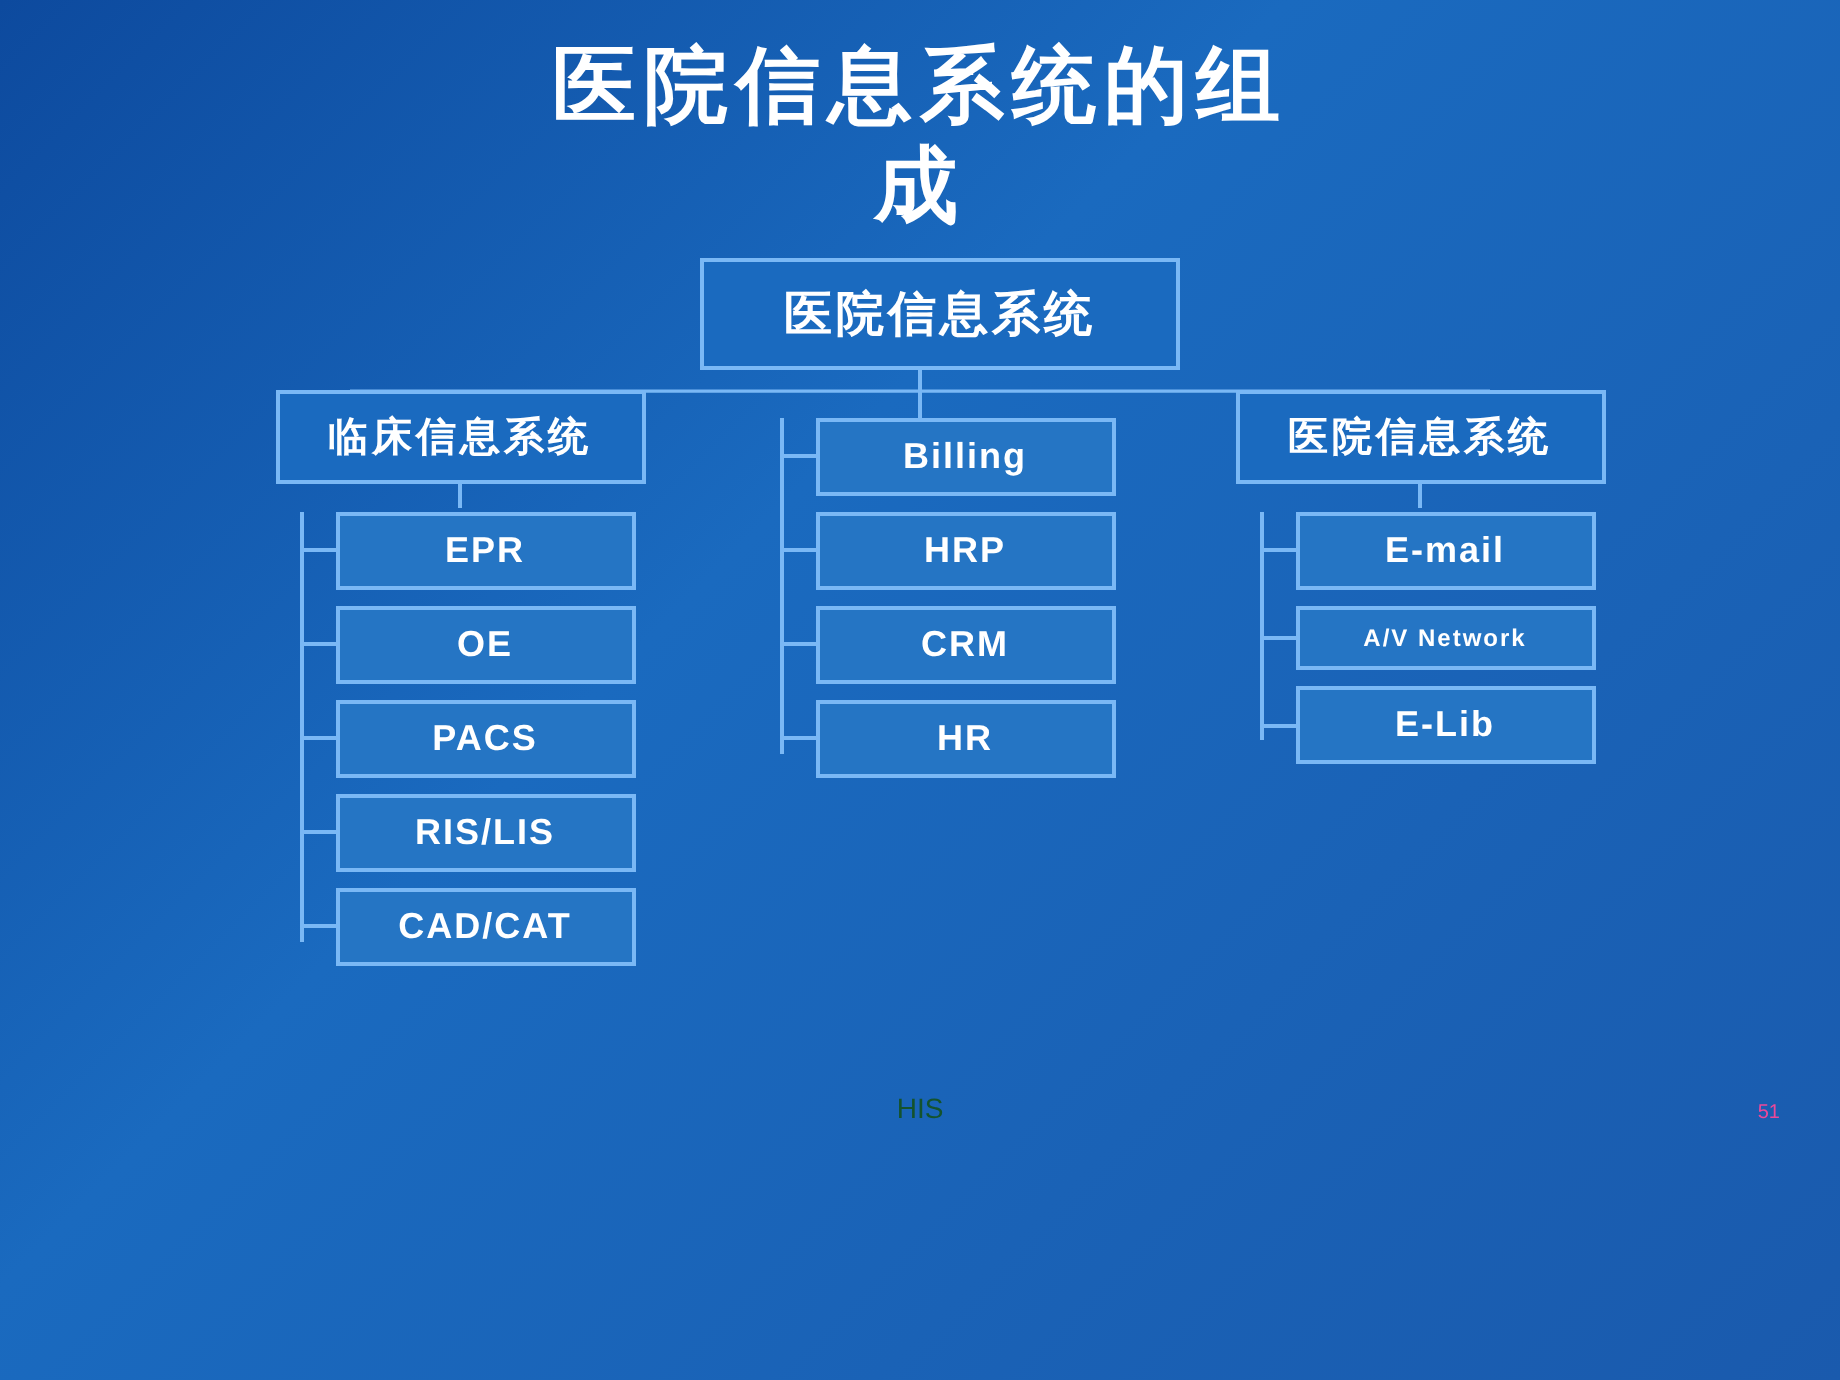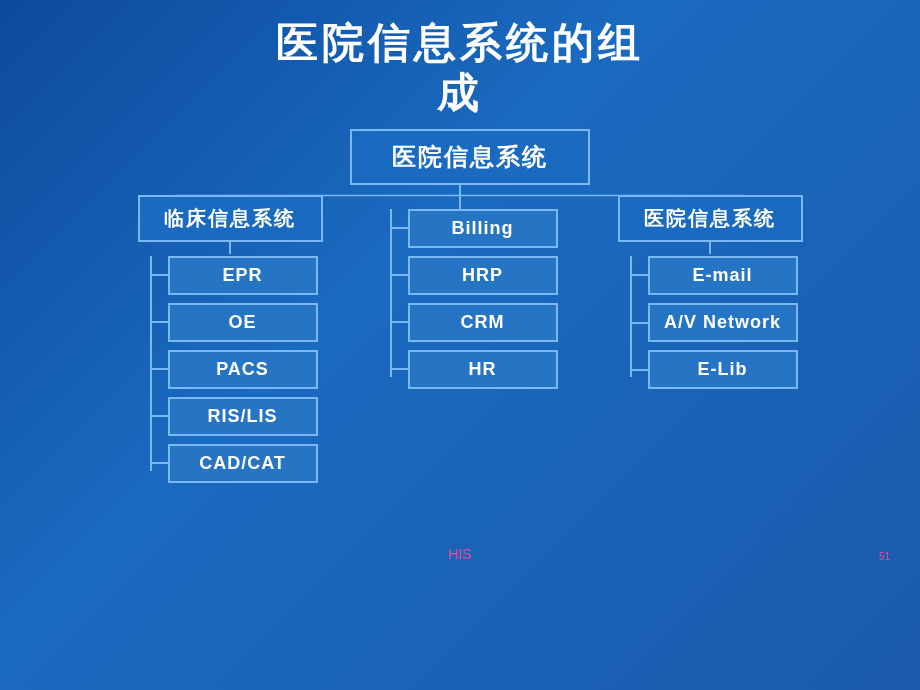--- a/index.html
+++ b/index.html
@@ -183,21 +183,21 @@
       padding: 0 30px;
       color: white;
       font-size: 14px;
     }
 
     .footer-center {
       position: absolute;
       bottom: 8px;
       left: 50%;
       transform: translateX(-50%);
-      color: #ec4899;
+      color: #14532d;
       font-size: 14px;
     }
 
   </style>
 </head>
 <body>
 
 <div class="slide">
 
   <div class="title">
@@ -247,21 +247,21 @@
           <div class="sub-node">HR</div>
         </div>
       </div>
 
       <div class="column col-right">
         <div class="cat-node">
           <span>医院信息系统</span>
         </div>
         <div class="sub-nodes">
           <div class="sub-node">E-mail</div>
-          <div class="sub-node" style="font-size:18px; line-height:1.2;">A/V Network</div>
+          <div class="sub-node" style="font-size:12px; line-height:1.2;">A/V Network</div>
           <div class="sub-node">E-Lib</div>
         </div>
       </div>
 
     </div>
   </div>
 
   <div class="footer">
     <span></span>
   </div>

